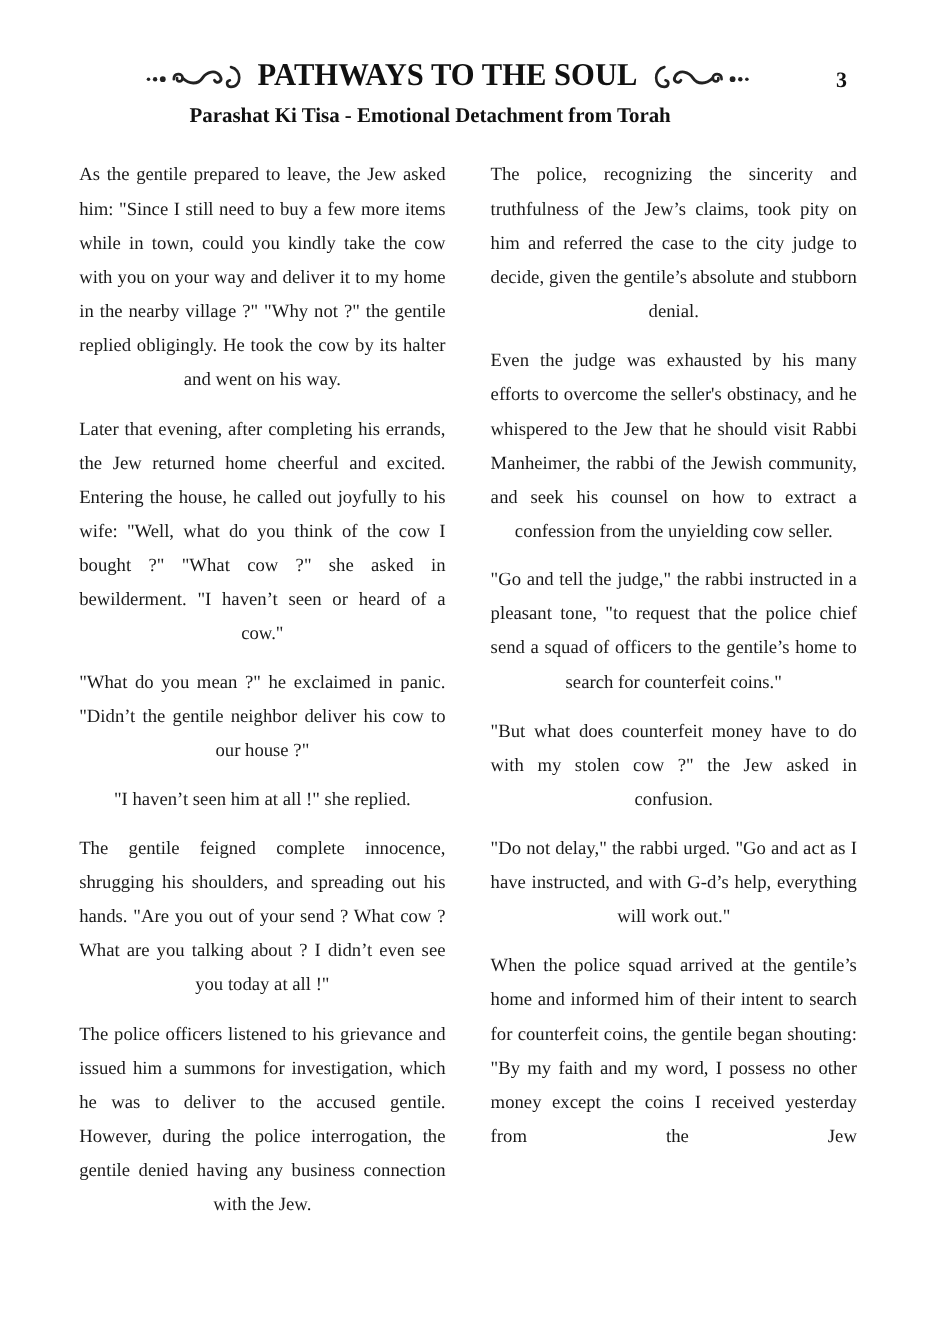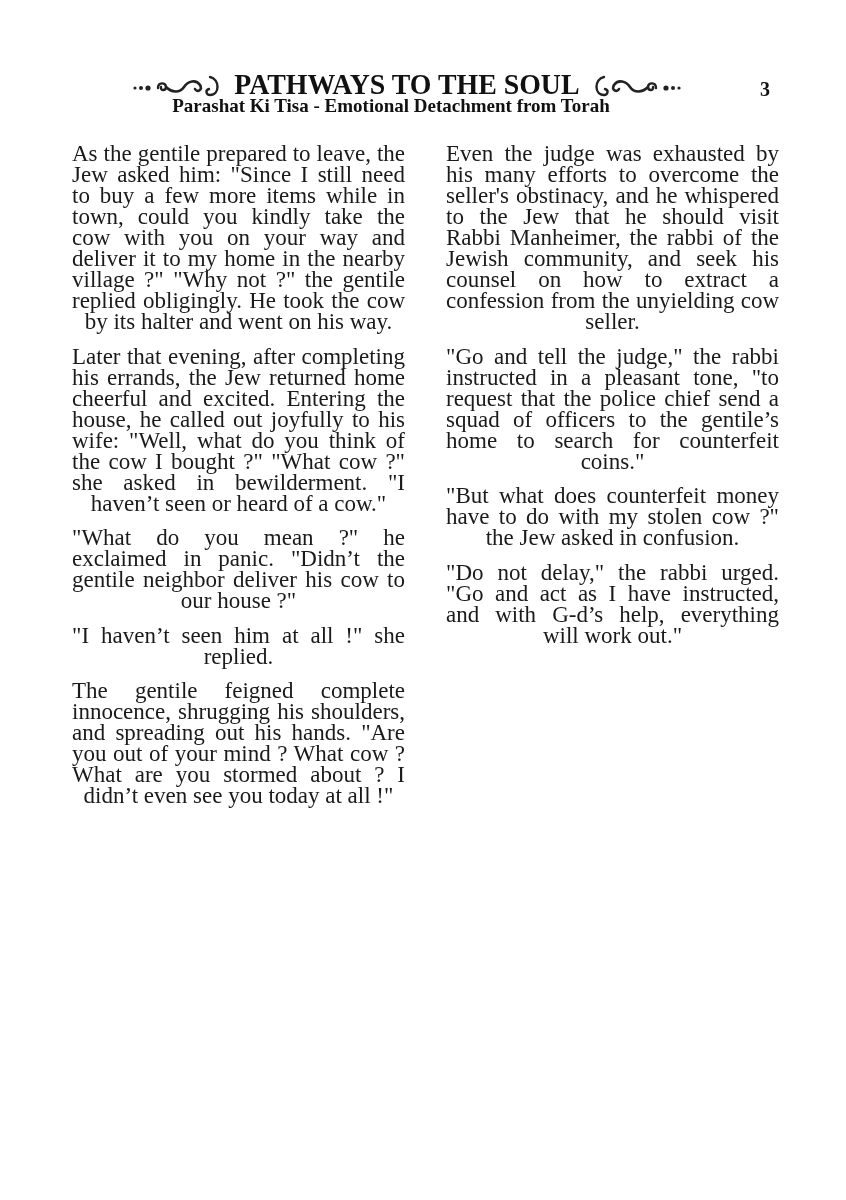--- a/index.html
+++ b/index.html
@@ -14,21 +14,20 @@
       overflow: hidden;
       color: #1a1a1a;
       font-family: "Liberation Serif", "DejaVu Serif", serif;
     }
     .header {
       position: absolute;
       top: 48px;
       left: 0;
       width: 846px;
       height: 50px;
-      margin-top: 16px;
     }
     .title-row {
       position: absolute;
       left: 132px;
       top: 4px;
       display: flex;
       align-items: center;
       white-space: nowrap;
     }
     .ornament {
@@ -64,22 +63,22 @@
       font-weight: bold;
       font-size: 19px;
       color: #111;
       padding-left: 4px;
       box-sizing: border-box;
     }
     .column {
       position: absolute;
       top: 143px;
       width: 333px;
-      font-size: 23px;
-      line-height: 21px;
+      font-size: 17px;
+      line-height: 31px;
       text-align: justify;
       text-align-last: center;
       hyphens: none;
     }
     .col-left { left: 72px; }
     .col-right { left: 446px; }
     .column p {
       margin: 0 0 13.5px 0;
     }
   </style>
@@ -109,21 +108,24 @@
   <span class="page-number">3</span>
 </div>
 
 <div class="subtitle">Parashat Ki Tisa - Emotional Detachment from Torah</div>
 
 <div class="column col-left">
   <p>As the gentile prepared to leave, the Jew asked him: "Since I still need to buy a few more items while in town, could you kindly take the cow with you on your way and deliver it to my home in the nearby village ?" "Why not ?" the gentile replied obligingly. He took the cow by its halter and went on his way.</p>
   <p>Later that evening, after completing his errands, the Jew returned home cheerful and excited. Entering the house, he called out joyfully to his wife: "Well, what do you think of the cow I bought ?" "What cow ?" she asked in bewilderment. "I haven’t seen or heard of a cow."</p>
   <p>"What do you mean ?" he exclaimed in panic. "Didn’t the gentile neighbor deliver his cow to our house ?"</p>
   <p>"I haven’t seen him at all !" she replied.</p>
-  <p>The gentile feigned complete innocence, shrugging his shoulders, and spreading out his hands. "Are you out of your mind ? What cow ? What are you stormed about ? I didn’t even see you today at all !"</p>
+  <p>The gentile feigned complete innocence, shrugging his shoulders, and spreading out his hands. "Are you out of your send ? What cow ? What are you talking about ? I didn’t even see you today at all !"</p>
+  <p>The police officers listened to his grievance and issued him a summons for investigation, which he was to deliver to the accused gentile. However, during the police interrogation, the gentile denied having any business connection with the Jew.</p>
 </div>
 
 <div class="column col-right">
+  <p>The police, recognizing the sincerity and truthfulness of the Jew’s claims, took pity on him and referred the case to the city judge to decide, given the gentile’s absolute and stubborn denial.</p>
   <p>Even the judge was exhausted by his many efforts to overcome the seller's obstinacy, and he whispered to the Jew that he should visit Rabbi Manheimer, the rabbi of the Jewish community, and seek his counsel on how to extract a confession from the unyielding cow seller.</p>
   <p>"Go and tell the judge," the rabbi instructed in a pleasant tone, "to request that the police chief send a squad of officers to the gentile’s home to search for counterfeit coins."</p>
   <p>"But what does counterfeit money have to do with my stolen cow ?" the Jew asked in confusion.</p>
   <p>"Do not delay," the rabbi urged. "Go and act as I have instructed, and with G-d’s help, everything will work out."</p>
+  <p style="text-align-last: justify;">When the police squad arrived at the gentile’s home and informed him of their intent to search for counterfeit coins, the gentile began shouting: "By my faith and my word, I possess no other money except the coins I received yesterday from the Jew</p>
 </div>
 
 </body></html>

